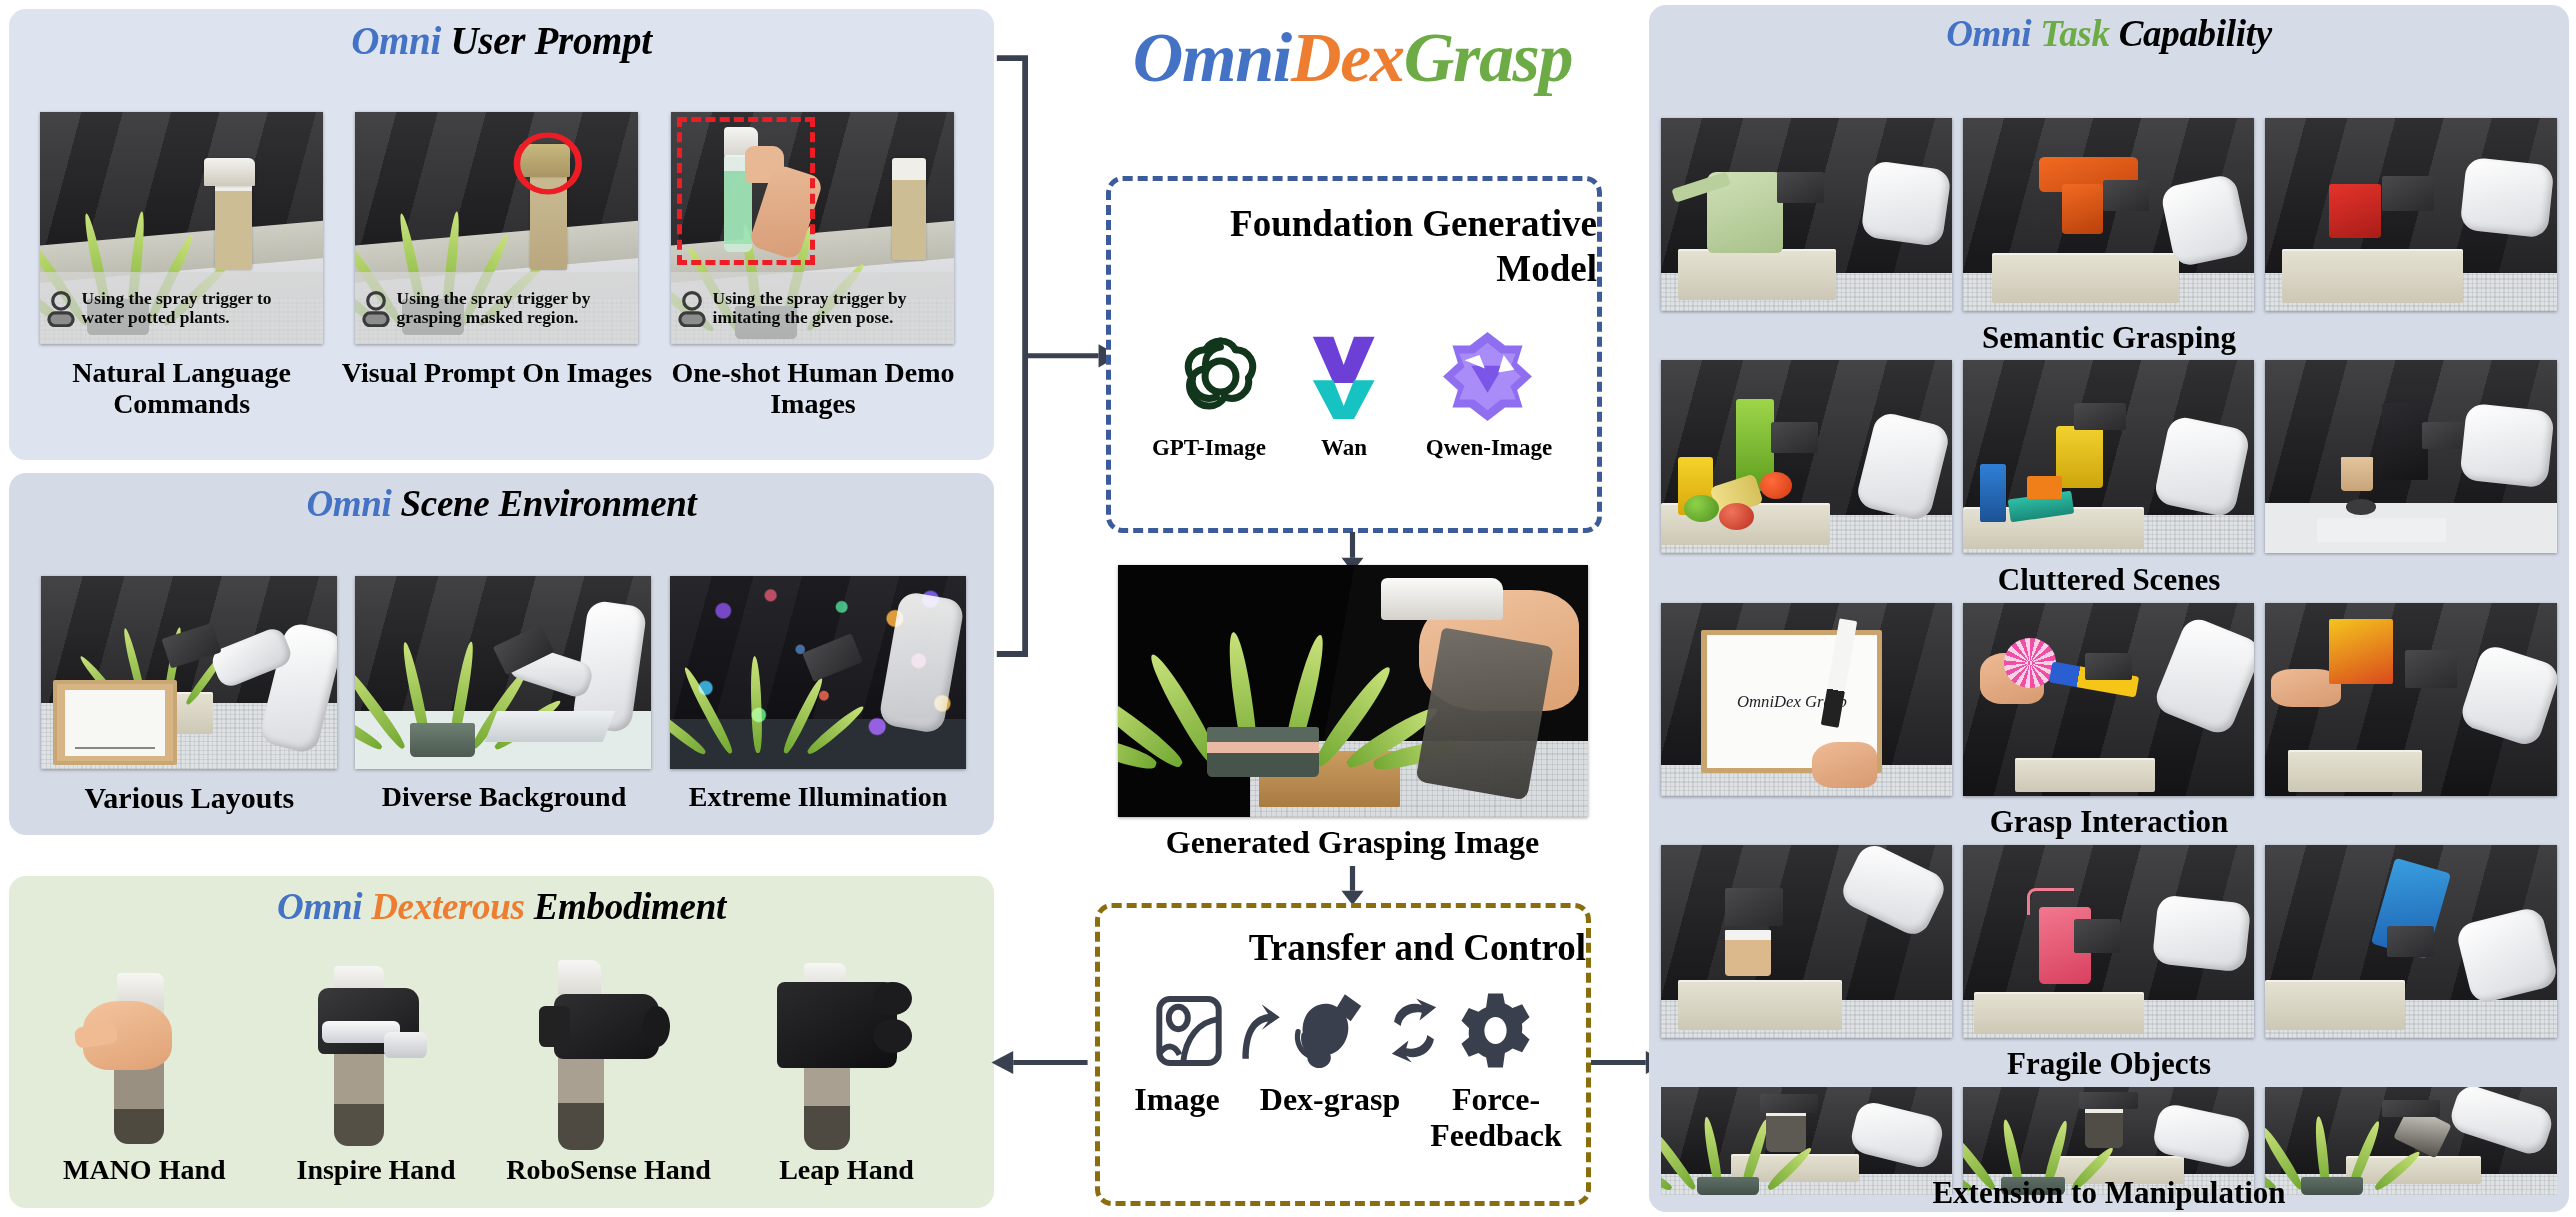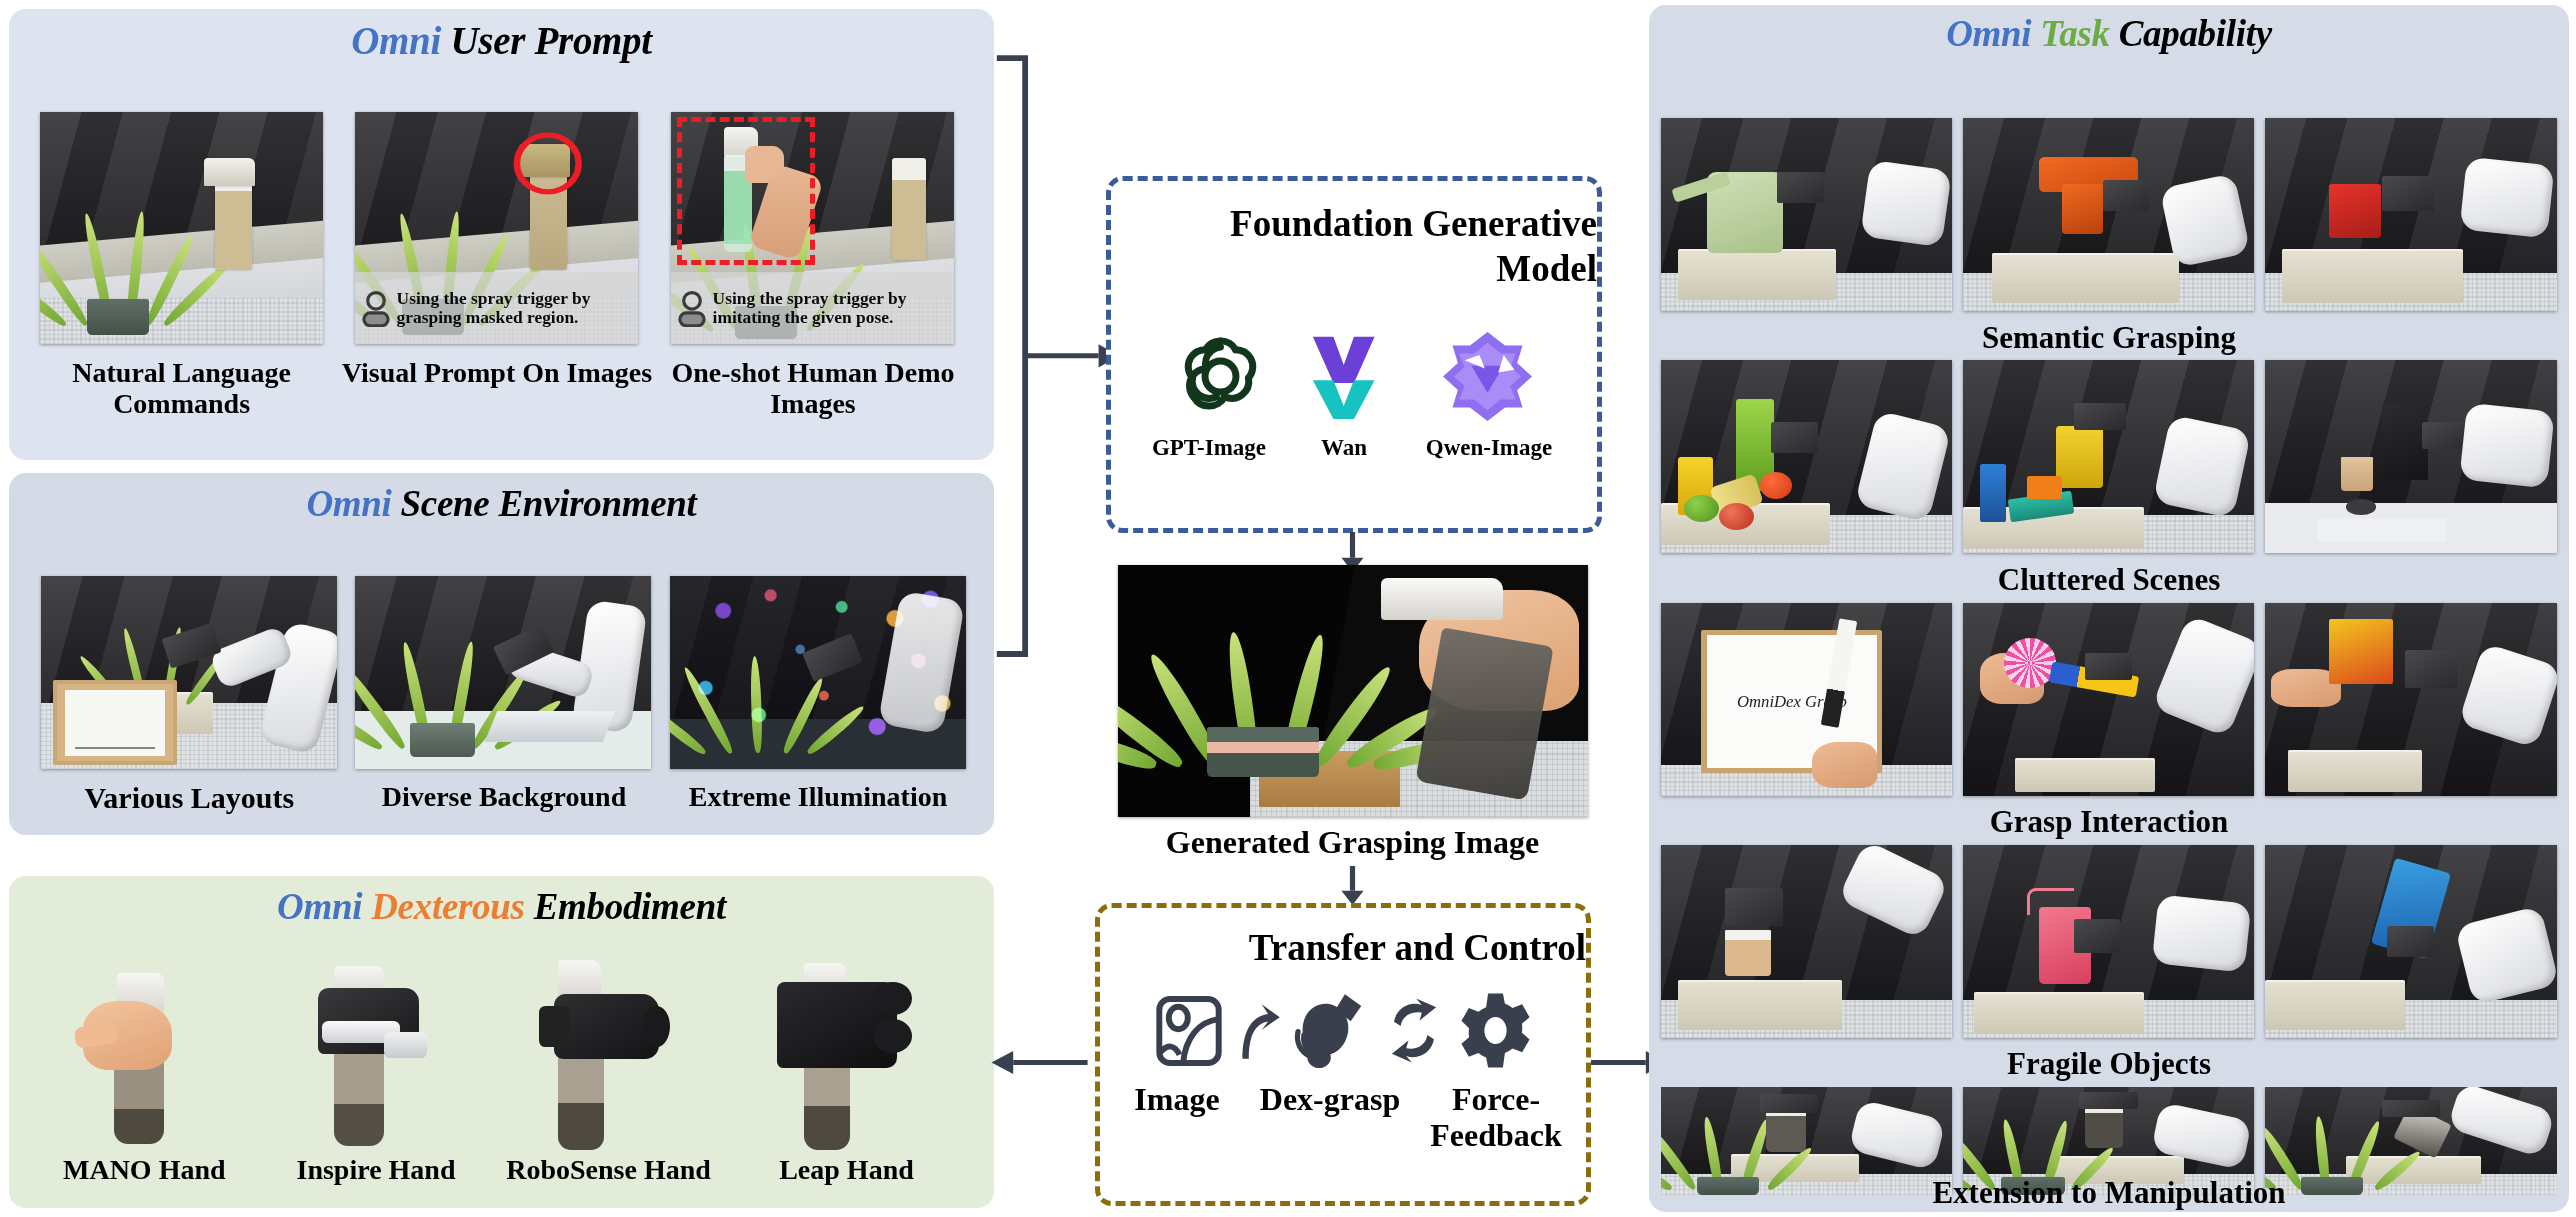--- a/index.html
+++ b/index.html
@@ -148,20 +148,29 @@
           <i style="transform:rotate(-52deg) scaleY(.8);left:10%"></i>
           <i style="transform:rotate(-34deg) scaleY(.9);left:24%"></i>
           <i style="transform:rotate(-12deg);left:40%"></i>
           <i style="transform:rotate(6deg);left:54%"></i>
           <i style="transform:rotate(26deg) scaleY(.88);left:66%"></i>
           <i style="transform:rotate(46deg) scaleY(.78);left:78%"></i>
           <div class="pot"></div>
         </div>
         <div class="sprayer" style="left:62%;top:22%;width:13%;height:46%;background:linear-gradient(180deg,#f0eee8 0 26%,#cdbd95 26% 100%);"></div>
         <div class="sprayer" style="left:58%;top:20%;width:18%;height:12%;border-radius:3.9px 6.4px 1.3px 1.3px;"></div>
+        <div class="bubble">
+          <span class="person-ico">
+            <svg viewBox="0 0 46 58" width="30" height="37" aria-hidden="true">
+              <circle cx="23" cy="17" r="13" fill="none" stroke="#3b3b3b" stroke-width="5"></circle>
+              <rect x="4" y="36" width="38" height="20" rx="10" fill="#8d8d8d" stroke="#3b3b3b" stroke-width="5"></rect>
+            </svg>
+          </span>
+          <span class="txt">Using the spray trigger to water potted plants.</span>
+        </div>
       </div>
     </div>
     <div class="cap" style="position:absolute;left:11.6px;top:348px;width:322px;font-size:28px;">Natural Language Commands</div>
 
     <div style="position:absolute;left:346px;top:103px;width:283px;height:232px;">
       <div class="photo" style="width:100%;height:100%;">
         <div class="backdrop"></div>
         <div class="table-top"></div>
         <div class="floor"></div>
         <div class="plant" style="left:2%;bottom:4%;width:52%;height:70%;">
@@ -360,20 +369,23 @@
   <svg style="position:absolute;left:985px;top:1043px;width:109px;height:39px;" viewBox="0 0 170 60">
     <line x1="160" y1="30" x2="44" y2="30" stroke="#394150" stroke-width="8"></line>
     <path d="M44 12 L10 30 L44 48 Z" fill="#394150"></path>
   </svg>
 
   <svg style="position:absolute;left:1565px;top:1043px;width:109px;height:39px;" viewBox="0 0 170 60">
     <line x1="10" y1="30" x2="126" y2="30" stroke="#394150" stroke-width="8"></line>
     <path d="M126 12 L160 30 L126 48 Z" fill="#394150"></path>
   </svg>
 
+  <div style="position:absolute;left:1069px;top:18px;width:567px;text-align:center;font-style:italic;font-weight:700;font-size:70px;letter-spacing:-1.3px;white-space:nowrap;font-family:'Liberation Serif',serif;">
+    <span class="t-blue">Omni</span><span class="t-orange">Dex</span><span class="t-green">Grasp</span>
+  </div>
 
   <div class="dashbox dash-blue" style="left:1106px; top:176px; width:496px; height:357px;">
     <h3 style="margin-top:20.6px;font-size:37px;">Foundation Generative</h3>
     <h3 style="margin-top:2.6px;font-size:37px;">Model</h3>
 
     <div class="logo-row" style="margin-top:22px;gap:40px;height:113px;">
 
       <span>
         <svg width="97" height="97" viewBox="0 0 64 64" aria-hidden="true">
           <g fill="none" stroke="#11361c" stroke-width="4.6" stroke-linejoin="round" stroke-linecap="round">

